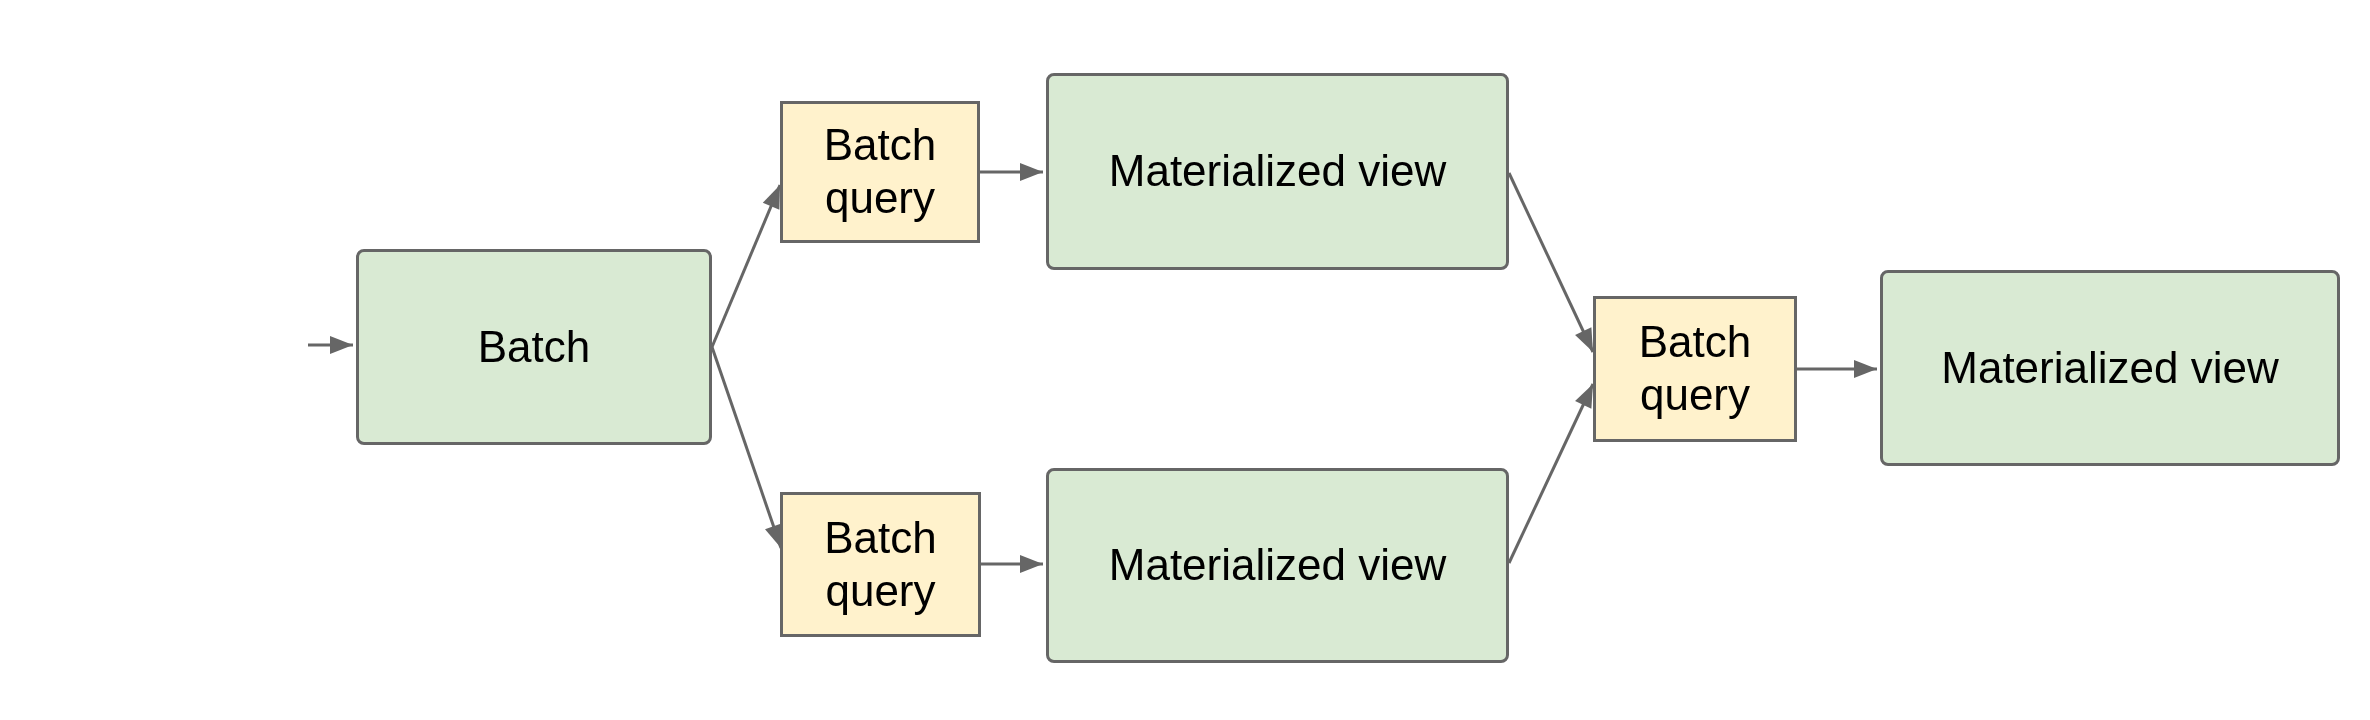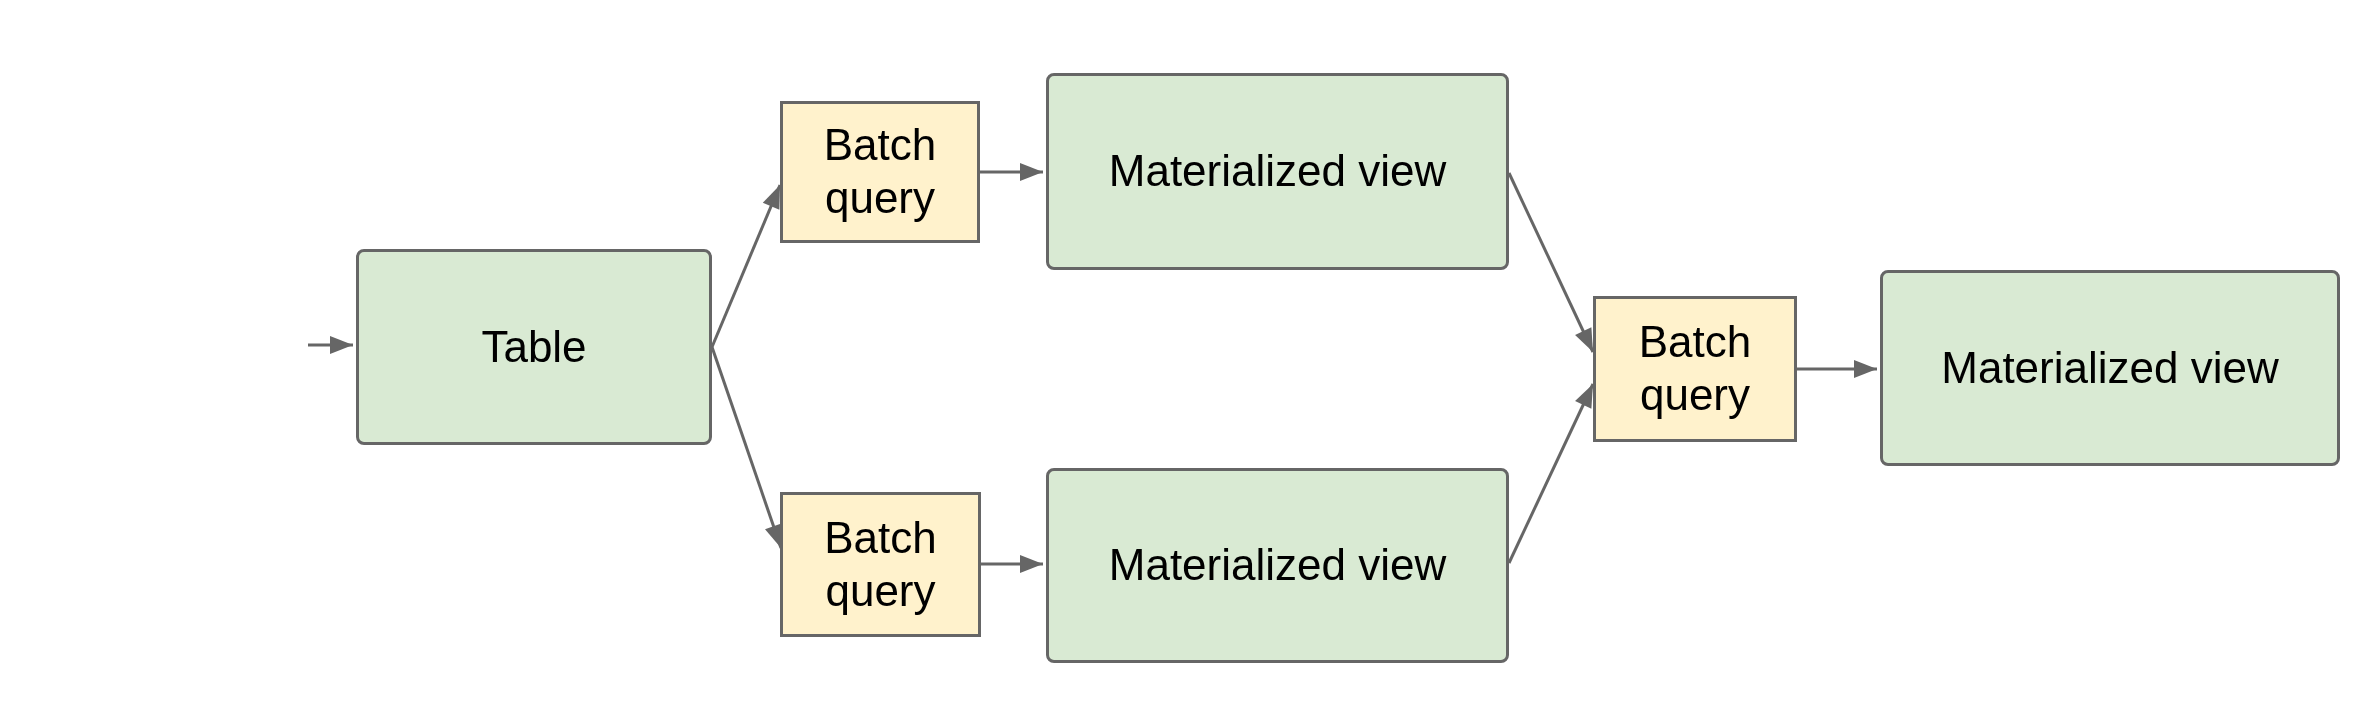--- a/index.html
+++ b/index.html
@@ -59,21 +59,21 @@
     <line x1="712" y1="347" x2="781" y2="548" stroke-width="3" marker-end="url(#arrowhead)" stroke="#666666"></line>
     <line x1="980" y1="172" x2="1043" y2="172" stroke-width="3" marker-end="url(#arrowhead)" stroke="#666666"></line>
     <line x1="981" y1="564" x2="1043" y2="564" stroke-width="3" marker-end="url(#arrowhead)" stroke="#666666"></line>
     <line x1="1509" y1="173" x2="1593" y2="352" stroke-width="3" marker-end="url(#arrowhead)" stroke="#666666"></line>
     <line x1="1509" y1="563" x2="1593" y2="384" stroke-width="3" marker-end="url(#arrowhead)" stroke="#666666"></line>
     <line x1="1797" y1="369" x2="1877" y2="369" stroke-width="3" marker-end="url(#arrowhead)" stroke="#666666"></line>
   </svg>
 
 
   <div class="node view" id="n-table" style="background-color: rgb(217, 234, 211); border-color: rgb(102, 102, 102); color: rgb(0, 0, 0);">
-    <span class="label">Table</span>
+    <span class="label">Batch</span>
   </div>
 
   <div class="node query" id="n-batch-query-top" style="background-color: rgb(255, 242, 204); border-color: rgb(102, 102, 102); color: rgb(0, 0, 0);">
     <span class="label">Batch query</span>
   </div>
 
   <div class="node view" id="n-mv-top" style="background-color: rgb(217, 234, 211); border-color: rgb(102, 102, 102); color: rgb(0, 0, 0);">
     <span class="label">Materialized view</span>
   </div>
 

